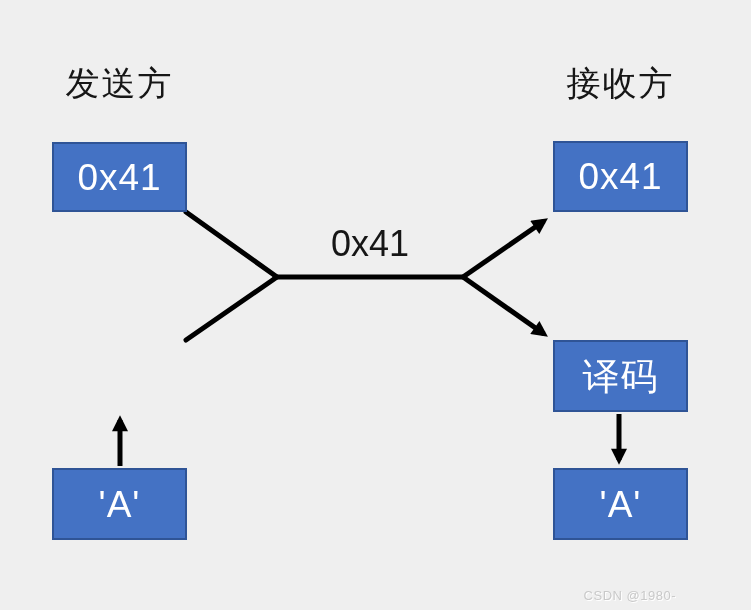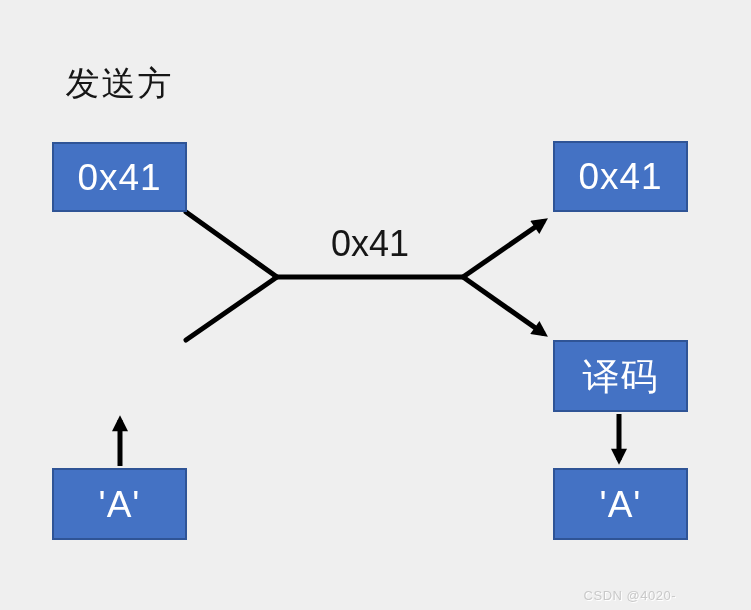--- a/index.html
+++ b/index.html
@@ -102,25 +102,26 @@
     <line x1="463" y1="277" x2="544" y2="221" stroke="#000000" stroke-width="5" marker-end="url(#arrowhead)"></line>
 
     <line x1="463" y1="277" x2="544" y2="334" stroke="#000000" stroke-width="5" marker-end="url(#arrowhead)"></line>
 
     <line x1="120" y1="466" x2="120" y2="420" stroke="#000000" stroke-width="5" marker-end="url(#arrowhead)"></line>
 
     <line x1="619" y1="414" x2="619" y2="460" stroke="#000000" stroke-width="5" marker-end="url(#arrowhead)"></line>
   </svg>
 
   <div class="party-title title-sender">发送方</div>
+  <div class="party-title title-receiver">接收方</div>
 
   <div class="node-box box-sender-hex">0x41</div>
   <div class="node-box box-sender-char">'A'</div>
 
   <div class="node-box box-receiver-hex">0x41</div>
   <div class="node-box box-receiver-decode">译码</div>
   <div class="node-box box-receiver-char">'A'</div>
 
   <div class="channel-label">0x41</div>
 
-  <div class="watermark">CSDN @4020-</div>
+  <div class="watermark">CSDN @1980-</div>
 
 </div>
 
 </body></html>

